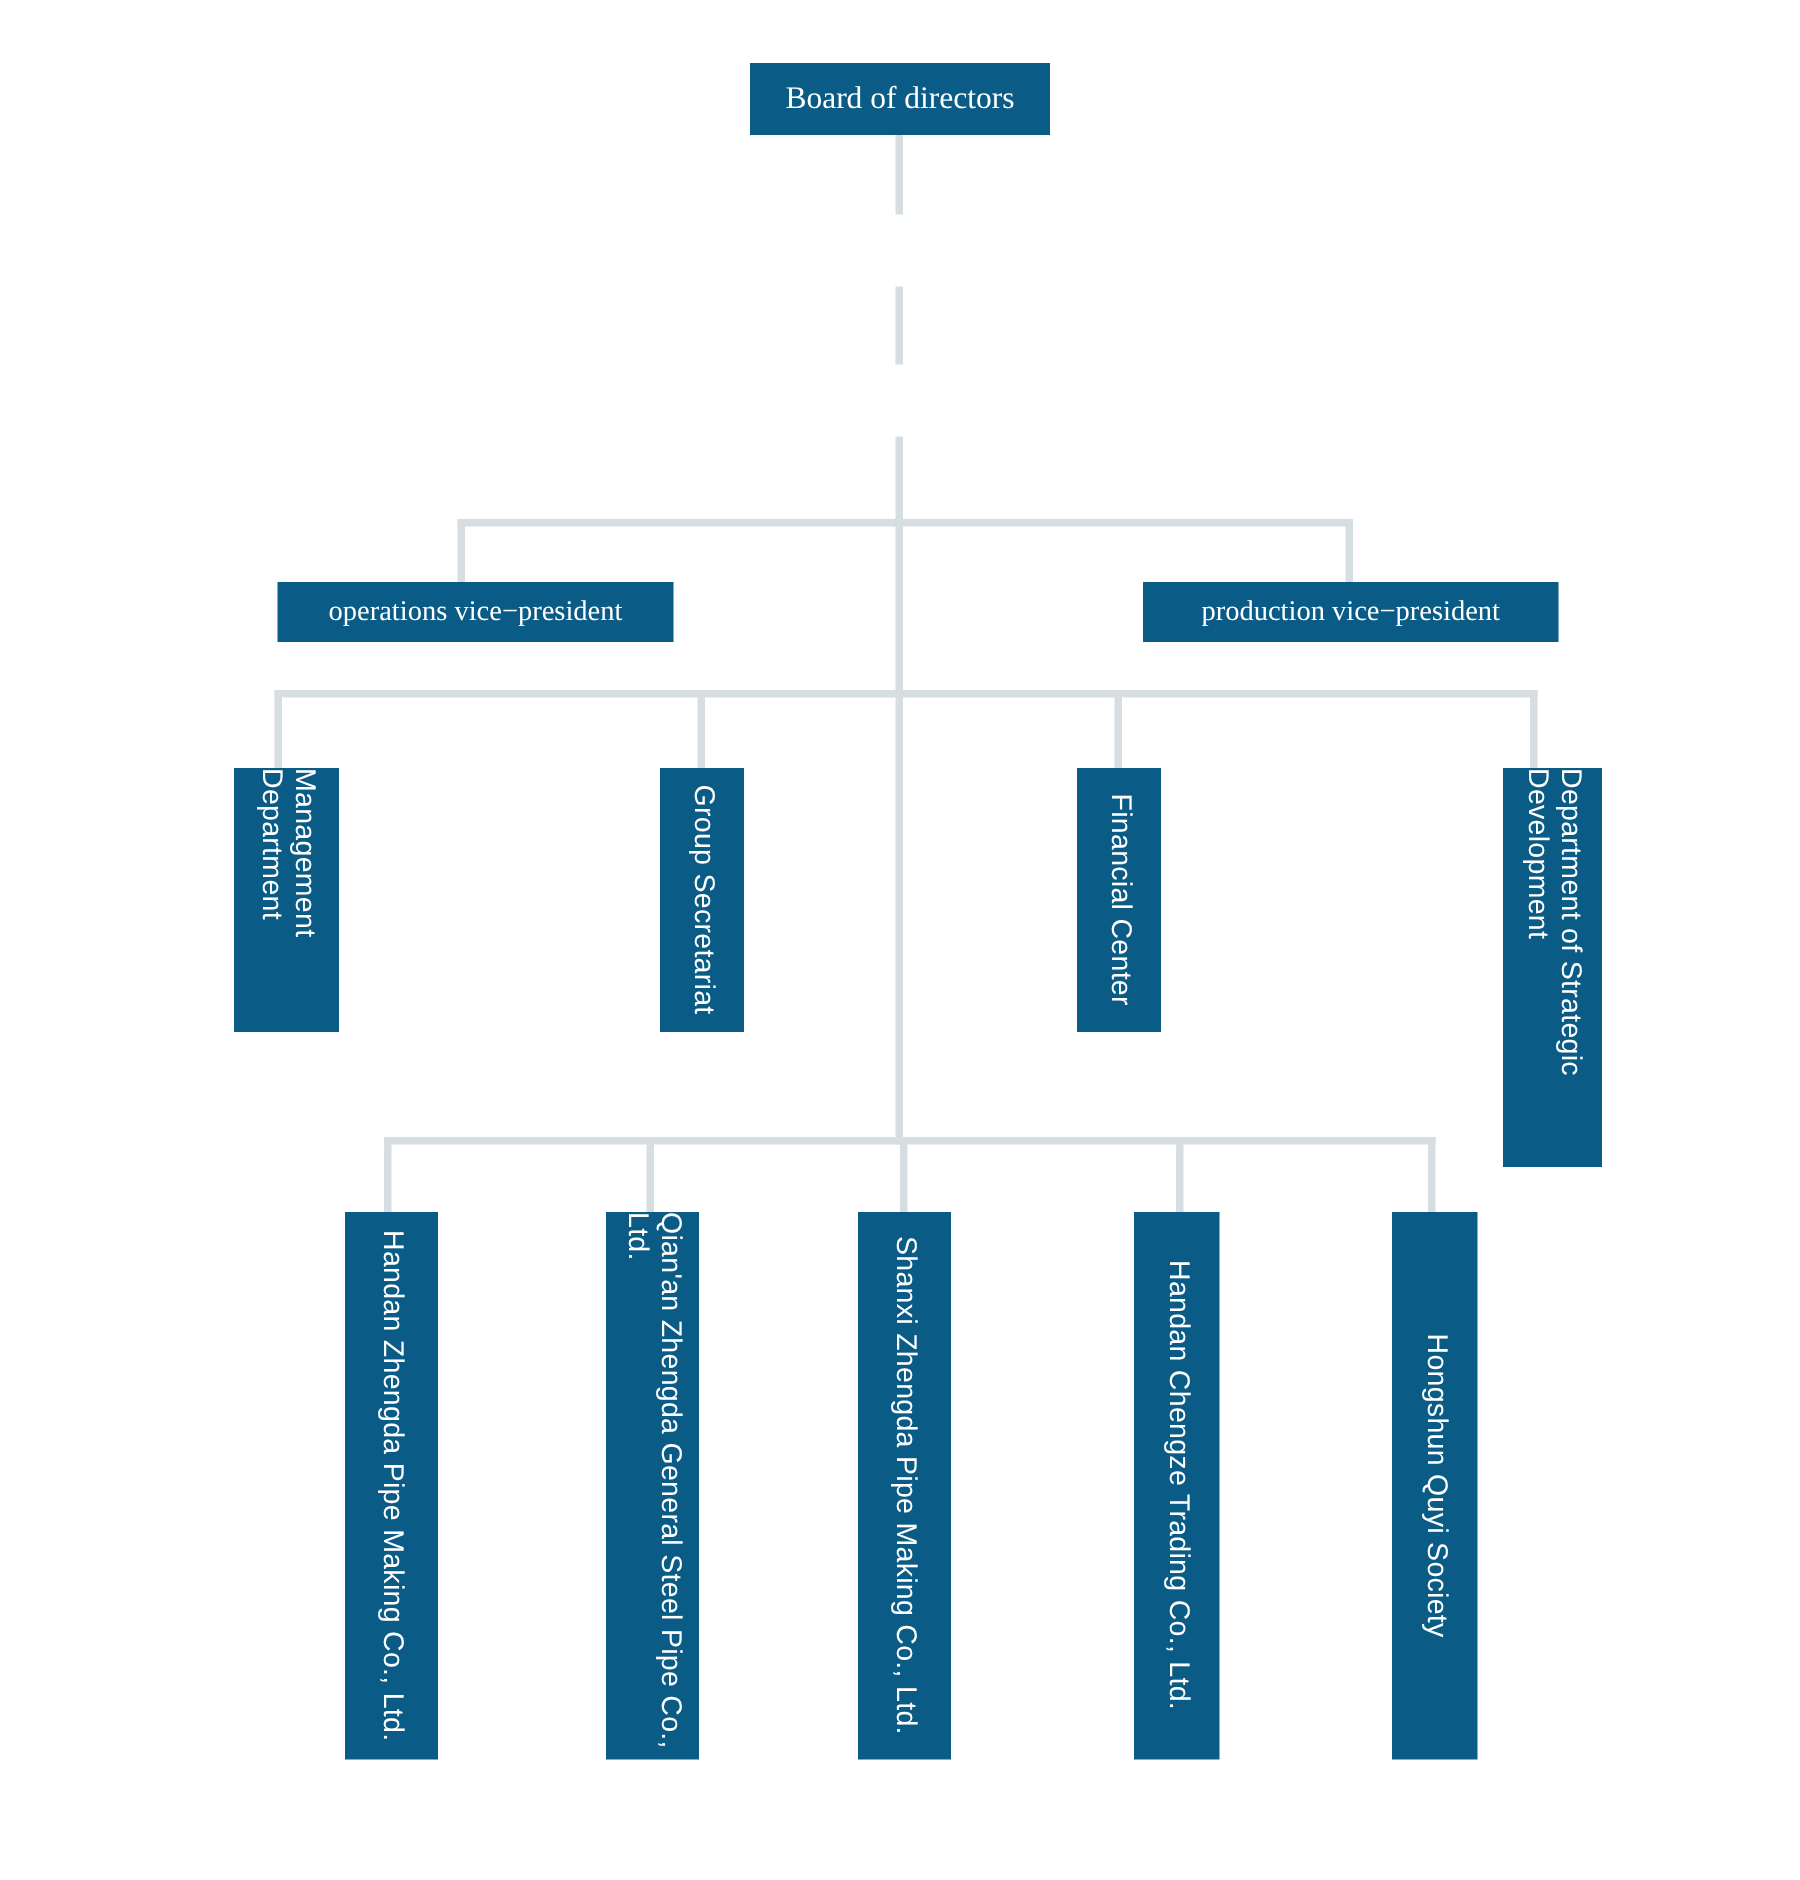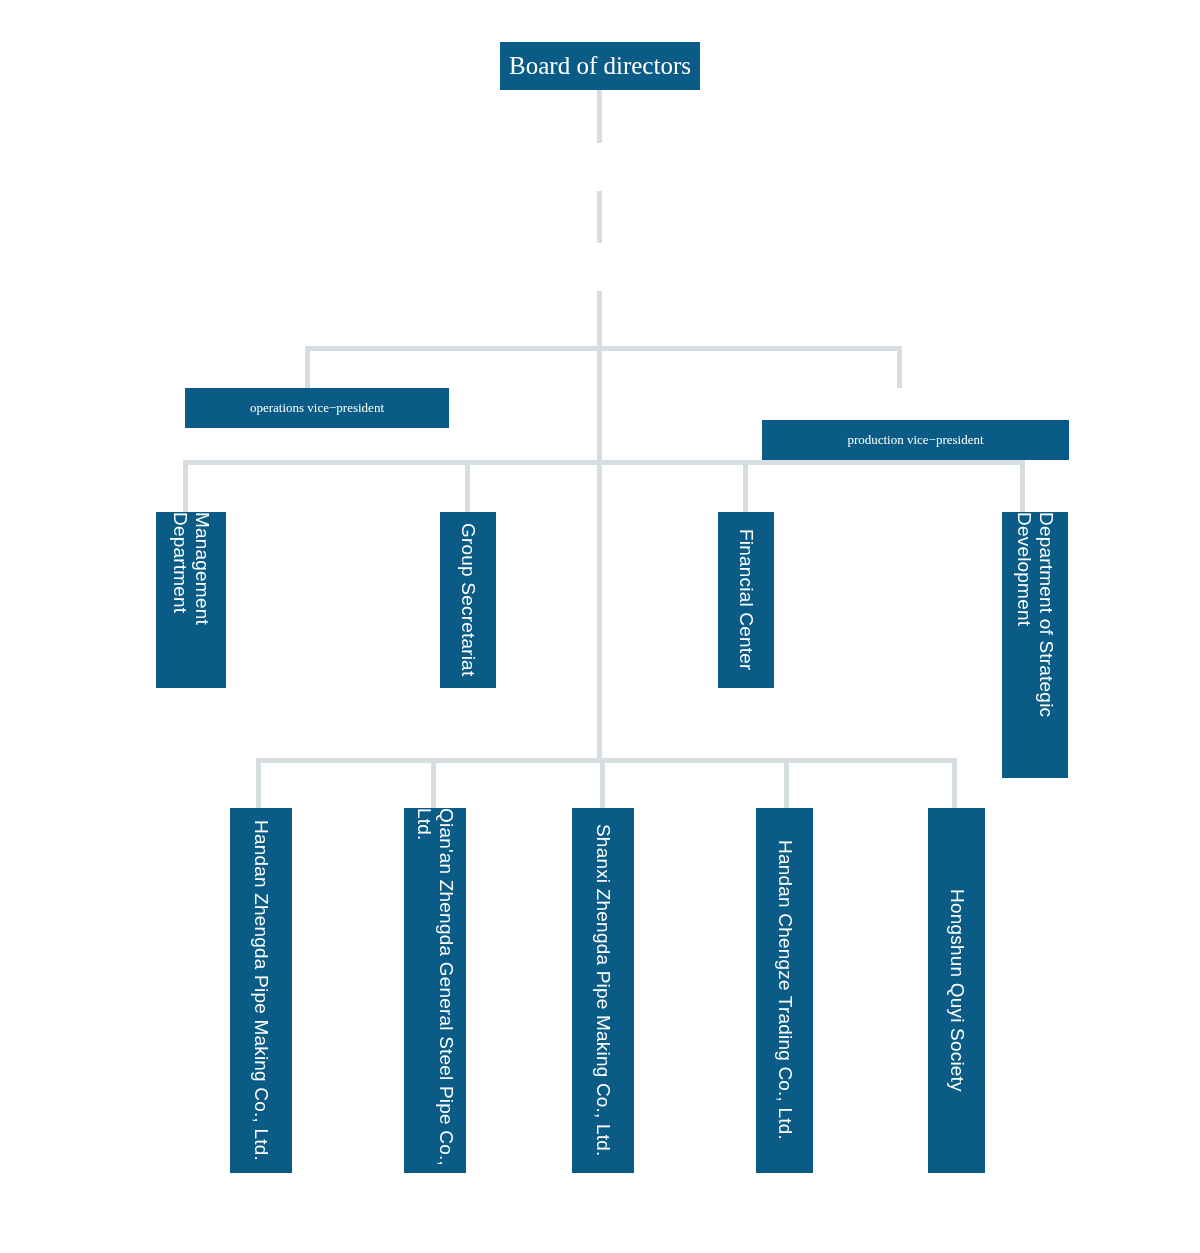--- a/index.html
+++ b/index.html
@@ -45,22 +45,22 @@
   .node.h-node {
     font-family: "Liberation Serif", "DejaVu Serif", serif;
     text-align: center;
     line-height: 1.1;
   }
   .node.h-node .label {
     display: block;
     white-space: nowrap;
   }
 
-  .node.lvl-exec .label { font-size: 25px; }
-  .node.lvl-vp   .label { font-size: 13px; }
+  .node.lvl-exec .label { font-size: 21px; }
+  .node.lvl-vp   .label { font-size: 19px; }
 
   
   .node.v-node {
     font-family: "Liberation Sans", "DejaVu Sans", sans-serif;
   }
   .node.v-node .label {
     display: block;
     writing-mode: vertical-rl;
     text-orientation: mixed;
     font-size: 19px;
@@ -103,21 +103,21 @@
   <div class="node h-node lvl-exec" style="left:500px; top:42px; width:200px; height:48px;">
     <span class="label">Board of directors</span>
   </div>
 
 
 
   <div class="node h-node lvl-vp" style="left:185px; top:388px; width:264px; height:40px;">
     <span class="label">operations vice−president</span>
   </div>
 
-  <div class="node h-node lvl-vp" style="left:762px; top:388px; width:307px; height:40px;margin-top:32px;">
+  <div class="node h-node lvl-vp" style="left:762px; top:388px; width:277px; height:40px;">
     <span class="label">production vice−president</span>
   </div>
 
   <div class="node v-node" style="left:156px; top:512px; width:70px; height:176px;">
     <span class="label">Management Department</span>
   </div>
 
   <div class="node v-node one-line" style="left:440px; top:512px; width:56px; height:176px;">
     <span class="label">Group Secretariat</span>
   </div>

